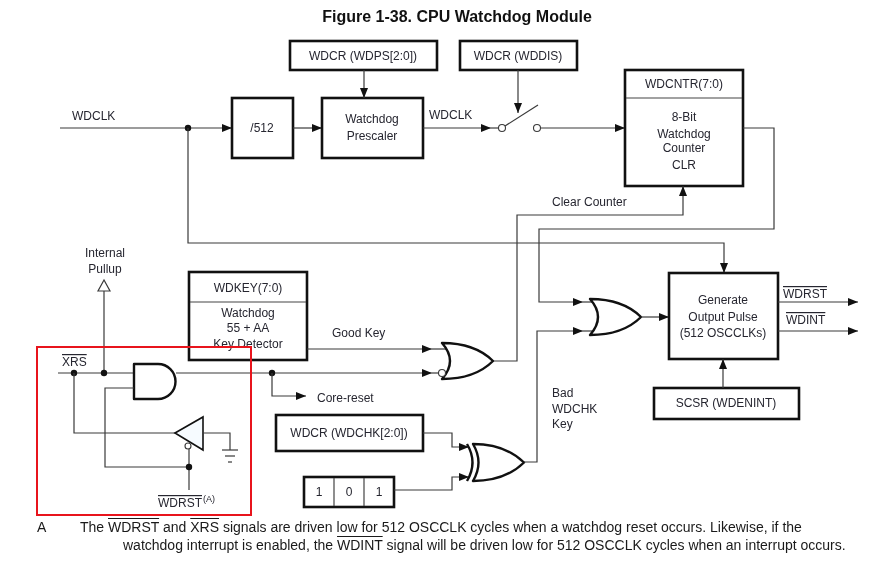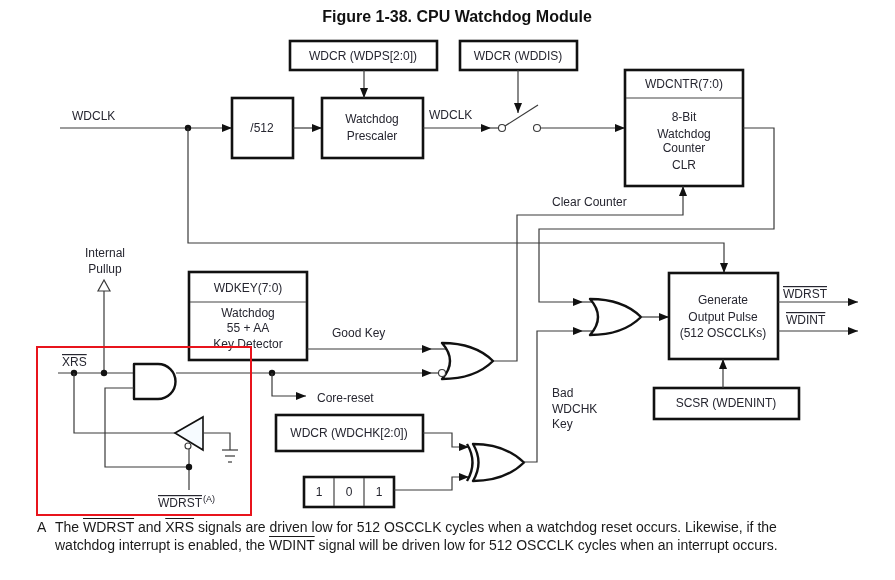--- a/index.html
+++ b/index.html
@@ -16,23 +16,23 @@
     .gate { fill: #ffffff; stroke: #111; stroke-width: 2.4; stroke-linejoin: round; }
     .dot { fill: #111; }
     .bubble { fill: #ffffff; stroke: #3a3a3a; stroke-width: 1.1; }
     .highlight { fill: none; stroke-width: 2; }
     .footnote {
       position: absolute; left: 0; top: 518px; width: 895px;
       font-family: "Liberation Sans", sans-serif; font-size: 14px; color: #1a1a1a;
       line-height: 18px;
     }
     .fn-marker { position: absolute; left: 37px; top: 0; }
-    .fn-line { position: absolute; left: 55px; white-space: pre; }
+    .fn-line { position: absolute; left: 80px; white-space: pre; }
     .fn-line1 { top: 0; }
-    .fn-line2 { top: 18px; }
+    .fn-line2 { top: 18px; margin-left: 43px; }
     .fn-ol { text-decoration: overline; }
   </style>
 </head>
 <body>
 
 <svg width="895" height="580" viewBox="0 0 895 580" xmlns="http://www.w3.org/2000/svg">
   <defs>
     <marker id="arr" markerUnits="userSpaceOnUse" markerWidth="10" markerHeight="8" refX="10" refY="4" orient="auto">
       <path d="M0,0 L10,4 L0,8 Z" fill="#111"></path>
     </marker>

